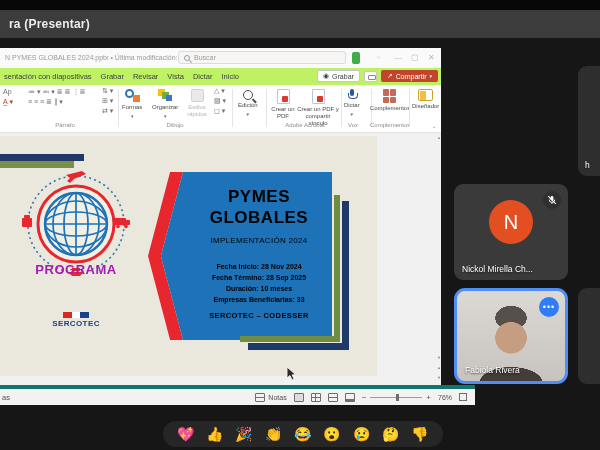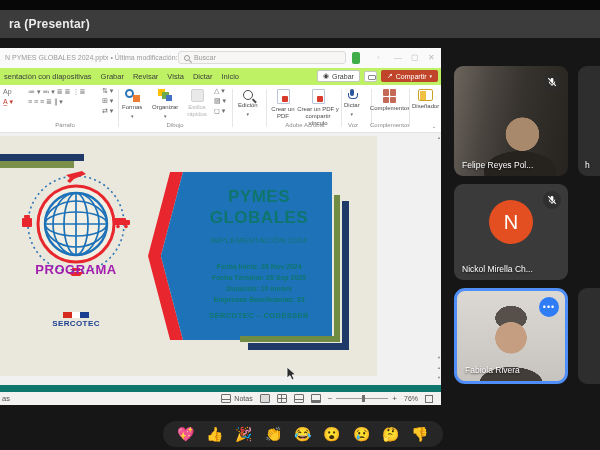--- a/index.html
+++ b/index.html
@@ -95,36 +95,36 @@
   #sercotec-flag .w { flex:1; background:#ffffff; }
   #sercotec-flag .b { flex:1; background:#1b3f8f; }
   #sercotec-text { font-size:8px; font-weight:800; color:#1b3f8f; letter-spacing:.4px; }
 
   #banner { left:148px; top:36px; width:184px; height:168px; }
   #banner-red { position:absolute; inset:0; background:#e8262e;
         clip-path:polygon(19% 0,12% 0,0 50%,12% 100%,19% 100%,7% 50%); }
   #banner-blue { position:absolute; inset:0; background:#1d72b8;
         clip-path:polygon(19% 0,7% 50%,19% 100%,100% 100%,100% 0); }
   #banner-text { position:absolute; left:38px; top:0; width:146px; height:100%;
-        display:flex; flex-direction:column; align-items:center; color:#0f766e; }
+        display:flex; flex-direction:column; align-items:center; color:#000000; }
   #bt-title { margin-top:14px; font-size:17px; font-weight:800; line-height:21px; text-align:center;
               letter-spacing:.5px; }
   #bt-sub { margin-top:8px; font-size:8px; font-weight:400; letter-spacing:.3px; }
   #bt-details { margin-top:16px; font-size:7px; font-weight:700; line-height:11px; text-align:center; }
   #bt-footer { margin-top:6px; font-size:7.5px; font-weight:700; letter-spacing:.4px; }
 
   .lgreen { background:#6f8c42; } .lnavy { background:#1f3a68; }
   #gl-v { left:334px; top:59px; width:6px; height:147px; }
   #gl-h { left:240px; top:200px; width:100px; height:6px; }
   #nl-v { left:342px; top:65px; width:7px; height:148px; }
   #nl-h { left:248px; top:207px; width:101px; height:7px; }
 
   
-  #ppt-status { left:0; top:337px; width:441px; height:20px; background:#f3f2f1;
-                border-top:7px solid #0f766e; display:flex; align-items:center; }
+  #ppt-status { left:0; top:337px; width:475px; height:20px; background:#f3f2f1;
+                border-top:4px solid #0f766e; display:flex; align-items:center; }
   #status-left { font-size:7.5px; color:#4f4f4f; margin-left:2px; }
   #status-right { position:absolute; right:8px; display:flex; align-items:center; gap:7px; }
   #notas { display:flex; align-items:center; gap:3px; font-size:7px; color:#4f4f4f; }
   .vicon { width:10px; height:9px; border:1px solid #6e6e6e; border-radius:1px; }
   .vicon.sel { background:#dcdcdc; }
   .vicon.grid { background:linear-gradient(#6e6e6e,#6e6e6e) 50% 0/1px 100% no-repeat,
                 linear-gradient(#6e6e6e,#6e6e6e) 0 50%/100% 1px no-repeat; }
   .vicon.read { background:linear-gradient(#6e6e6e,#6e6e6e) 0 60%/100% 1px no-repeat; }
   .vicon.show { border-bottom:3px solid #6e6e6e; }
   #zoomctl { display:flex; align-items:center; gap:4px; color:#4f4f4f; font-size:8px; }
@@ -410,30 +410,20 @@
         <span id="zpct">76%</span>
         <span id="fitico"></span>
       </div>
     </div>
   </div>
 
   <svg id="cursor" class="abs" width="12" height="14" viewBox="0 0 12 14">
     <path d="M1 0 L1 11 L4 8.6 L6 13 L8 12 L6.2 7.9 L9.5 7.6 Z" fill="#2b2b2b" stroke="#f5f5f5" stroke-width="0.9"></path>
   </svg>
 
-  <div id="tile-felipe" class="tile">
-    <div class="muted-badge">
-      <svg width="10" height="10" viewBox="0 0 10 10">
-        <rect x="3.6" y="1" width="2.8" height="4.6" rx="1.4" fill="#fff"></rect>
-        <path d="M2.2 4.6 a2.8 2.8 0 0 0 5.6 0 M5 7.4 L5 9" stroke="#fff" stroke-width="0.9" fill="none"></path>
-        <line x1="1.2" y1="1.2" x2="8.8" y2="8.8" stroke="#fff" stroke-width="1.1"></line>
-      </svg>
-    </div>
-    <span class="tname">Felipe Reyes Pol...</span>
-  </div>
 
   <div id="tile-nickol" class="tile">
     <div class="muted-badge">
       <svg width="10" height="10" viewBox="0 0 10 10">
         <rect x="3.6" y="1" width="2.8" height="4.6" rx="1.4" fill="#fff"></rect>
         <path d="M2.2 4.6 a2.8 2.8 0 0 0 5.6 0 M5 7.4 L5 9" stroke="#fff" stroke-width="0.9" fill="none"></path>
         <line x1="1.2" y1="1.2" x2="8.8" y2="8.8" stroke="#fff" stroke-width="1.1"></line>
       </svg>
     </div>
     <div id="nickol-avatar">N</div>

